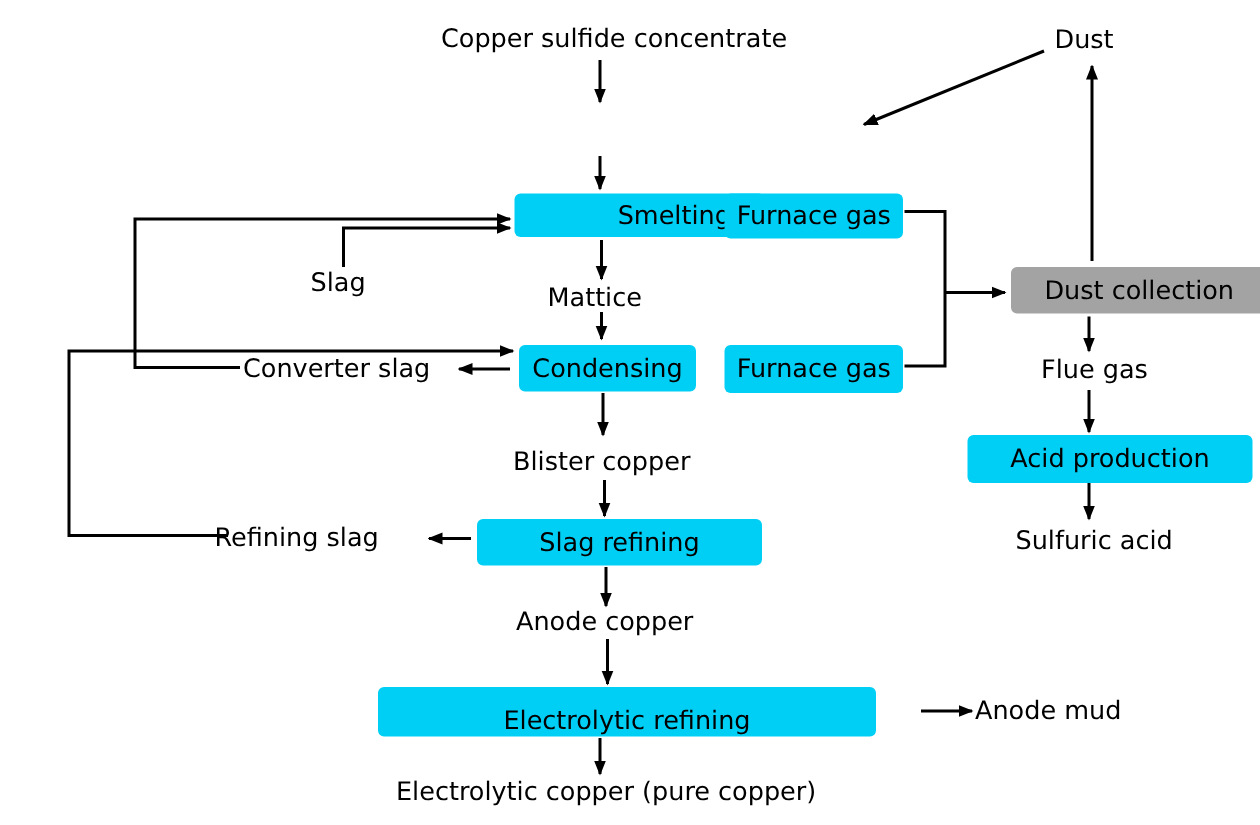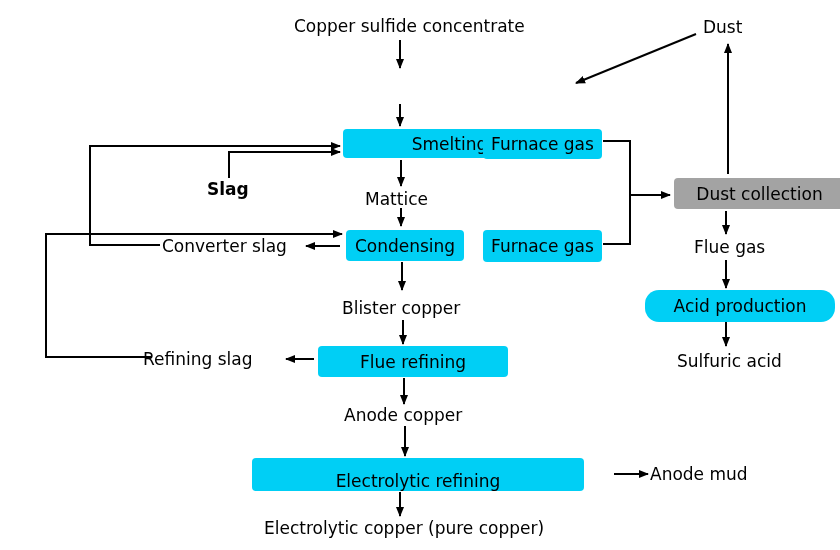--- a/index.html
+++ b/index.html
@@ -47,41 +47,41 @@
     </g>
   </svg>
 
   <div class="box" style="left: 343px; top: 129px; width: 121px; height: 29px; background: rgb(0, 207, 245); padding-left: 46px;">
       <span>Smelting</span>
     </div>
   <div class="box" style="left: 346px; top: 230px; width: 118px; height: 31px; background: rgb(0, 207, 245);">
       <span>Condensing</span>
     </div>
   <div class="box" style="left: 318px; top: 346px; width: 190px; height: 31px; background: rgb(0, 207, 245);">
-      <span>Flue refining</span>
+      <span>Slag refining</span>
     </div>
   <div class="box" style="left: 252px; top: 458px; width: 332px; height: 33px; background: rgb(0, 207, 245); align-items: flex-end;">
       <span>Electrolytic refining</span>
     </div>
   <div class="box" style="left: 483px; top: 129px; width: 119px; height: 30px; background: rgb(0, 207, 245);">
       <span>Furnace gas</span>
     </div>
   <div class="box" style="left: 483px; top: 230px; width: 119px; height: 32px; background: rgb(0, 207, 245);">
       <span>Furnace gas</span>
     </div>
   <div class="box" style="left: 674px; top: 178px; width: 171px; height: 31px; background: #a3a3a3;">
       <span>Dust collection</span>
     </div>
-  <div class="box" style="left: 645px; top: 290px; width: 190px; height: 32px; background: rgb(0, 207, 245); border-radius: 14px;">
+  <div class="box" style="left: 645px; top: 290px; width: 190px; height: 32px; background: rgb(0, 207, 245);">
       <span>Acid production</span>
     </div>
 
   <div class="lbl" style="left:294px;top:15px;">Copper sulfide concentrate</div>
   <div class="lbl" style="left:703px;top:16px;">Dust</div>
-  <div class="lbl" style="left:207px;top:178px;font-weight:bold;">Slag</div>
+  <div class="lbl" style="left:207px;top:178px;">Slag</div>
   <div class="lbl" style="left:365px;top:188px;">Mattice</div>
   <div class="lbl" style="left:162px;top:235px;">Converter slag</div>
   <div class="lbl" style="left:342px;top:297px;">Blister copper</div>
   <div class="lbl" style="left:143px;top:348px;">Refining slag</div>
   <div class="lbl" style="left:344px;top:404px;">Anode copper</div>
   <div class="lbl" style="left:650px;top:463px;">Anode mud</div>
   <div class="lbl" style="left:264px;top:517px;">Electrolytic copper (pure copper)</div>
   <div class="lbl" style="left:694px;top:236px;">Flue gas</div>
   <div class="lbl" style="left:677px;top:350px;">Sulfuric acid</div>
 

